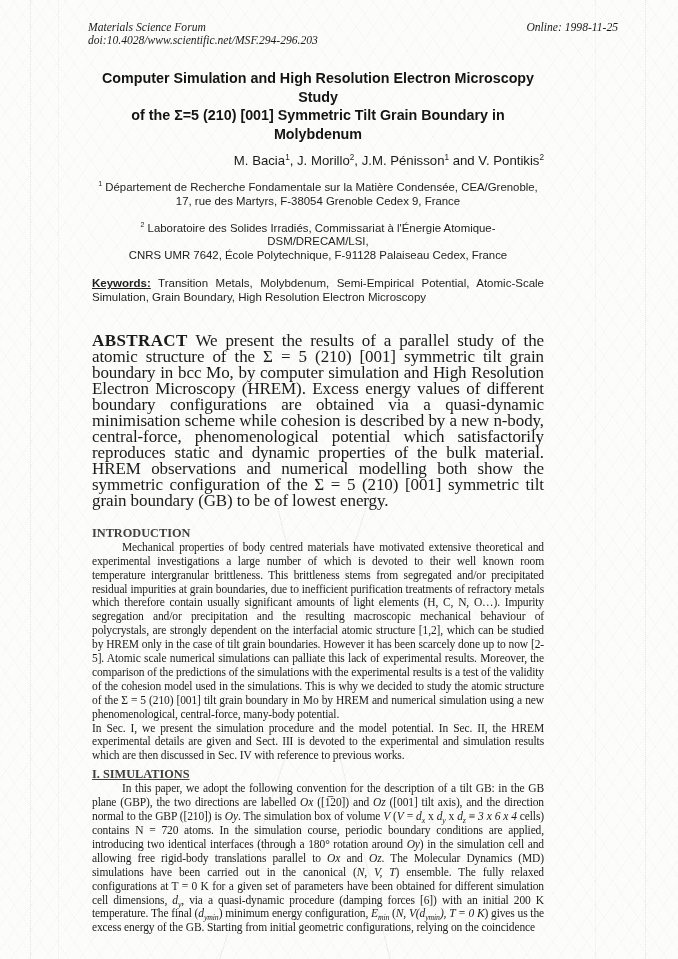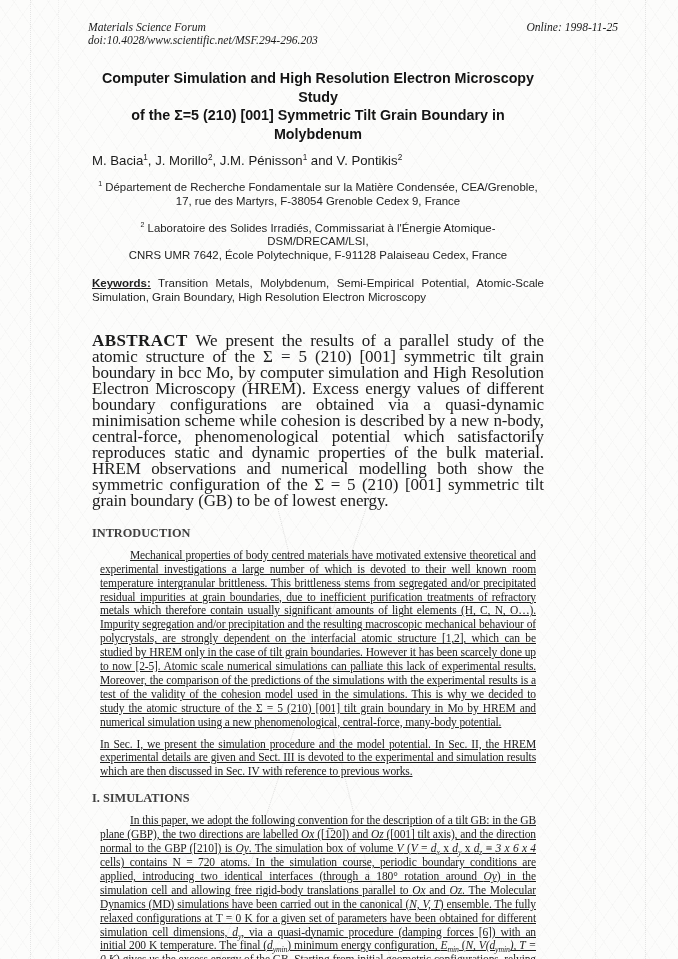--- a/index.html
+++ b/index.html
@@ -30,21 +30,21 @@
 
   .content{position:absolute;left:92px;top:69px;width:452px;}
 
   .title{
     font-family:"Liberation Sans", sans-serif;
     font-weight:bold;font-size:14.3px;line-height:18.5px;
     text-align:center;color:#141414;
   }
   .authors{
     font-family:"Liberation Sans", sans-serif;
-    font-size:13.2px;text-align:left;margin-top:10px;color:#1a1a1a;
+    font-size:13.2px;text-align:right;margin-top:10px;color:#1a1a1a;
   }
   .authors sup, .affil sup{font-size:0.62em;}
   .affil{
     font-family:"Liberation Sans", sans-serif;
     font-size:11.4px;line-height:13.8px;text-align:center;margin-top:9px;color:#222;
   }
   .keywords{
     font-family:"Liberation Sans", sans-serif;
     font-size:11.5px;line-height:14.4px;text-align:justify;margin-top:13px;color:#1e1e1e;
   }
@@ -54,21 +54,21 @@
     font-size:17px;line-height:16px;text-align:justify;
     margin-top:28px;letter-spacing:-0.1px;
   }
   .abstract .ab-label{font-weight:bold;letter-spacing:0.4px;}
 
   .sec-heading{
     font-weight:bold;font-size:12.3px;margin-top:11px;color:#404040;
   }
   .body-p{
     font-size:11.5px;line-height:13.9px;text-align:justify;
-    margin:8px;letter-spacing:-0.12px;text-decoration:underline;
+    margin:0;letter-spacing:-0.12px;
   }
   .indent{text-indent:30px;}
   .it{font-style:italic;}
   sub{font-size:0.68em;line-height:0;}
   sub.it{font-style:italic;}
 </style>
 </head>
 <body>
 
 <div class="scan-texture"></div>
@@ -114,16 +114,16 @@
 
   <p class="abstract">
     <span class="ab-label">ABSTRACT</span>
     <span>We present the results of a parallel study of the atomic structure of the Σ = 5 (210) [001] symmetric tilt grain boundary in bcc Mo, by computer simulation and High Resolution Electron Microscopy (HREM). Excess energy values of different boundary configurations are obtained via a quasi-dynamic minimisation scheme while cohesion is described by a new n-body, central-force, phenomenological potential which satisfactorily reproduces static and dynamic properties of the bulk material. HREM observations and numerical modelling both show the symmetric configuration of the Σ = 5 (210) [001] symmetric tilt grain boundary (GB) to be of lowest energy.</span>
   </p>
 
   <div class="sec-heading" style="margin-top:9px;">INTRODUCTION</div>
   <p class="body-p indent">Mechanical properties of body centred materials have motivated extensive theoretical and experimental investigations a large number of which is devoted to their well known room temperature intergranular brittleness. This brittleness stems from segregated and/or precipitated residual impurities at grain boundaries, due to inefficient purification treatments of refractory metals which therefore contain usually significant amounts of light elements (H, C, N, O…). Impurity segregation and/or precipitation and the resulting macroscopic mechanical behaviour of polycrystals, are strongly dependent on the interfacial atomic structure [1,2], which can be studied by HREM only in the case of tilt grain boundaries. However it has been scarcely done up to now [2-5]. Atomic scale numerical simulations can palliate this lack of experimental results. Moreover, the comparison of the predictions of the simulations with the experimental results is a test of the validity of the cohesion model used in the simulations. This is why we decided to study the atomic structure of the Σ = 5 (210) [001] tilt grain boundary in Mo by HREM and numerical simulation using a new phenomenological, central-force, many-body potential.</p>
   <p class="body-p">In Sec. I, we present the simulation procedure and the model potential. In Sec. II, the HREM experimental details are given and Sect. III is devoted to the experimental and simulation results which are then discussed in Sec. IV with reference to previous works.</p>
 
-  <div class="sec-heading" style="margin-top:12px;">I. SIMULATIONS</div>
+  <div class="sec-heading" style="margin-top:4px;text-decoration:underline;">I. SIMULATIONS</div>
   <p class="body-p indent"><span>In this paper, we adopt the following convention for the description of a tilt GB: in the GB plane (GBP), the two directions are labelled </span><span class="it">Ox</span><span> ([1̅20]) and </span><span class="it">Oz</span><span> ([001] tilt axis), and the direction normal to the GBP ([210]) is </span><span class="it">Oy</span><span>. The simulation box of volume </span><span class="it">V</span><span> (</span><span class="it">V</span><span> = </span><span class="it">d</span><sub class="it">x</sub><span> x </span><span class="it">d</span><sub class="it">y</sub><span> x </span><span class="it">d</span><sub class="it">z</sub><span> ≡ </span><span class="it">3 x 6 x 4</span><span> cells) contains N = 720 atoms. In the simulation course, periodic boundary conditions are applied, introducing two identical interfaces (through a 180° rotation around </span><span class="it">Oy</span><span>) in the simulation cell and allowing free rigid-body translations parallel to </span><span class="it">Ox</span><span> and </span><span class="it">Oz</span><span>. The Molecular Dynamics (MD) simulations have been carried out in the canonical (</span><span class="it">N, V, T</span><span>) ensemble. The fully relaxed configurations at T = 0 K for a given set of parameters have been obtained for different simulation cell dimensions, </span><span class="it">d</span><sub class="it">y</sub><span>, via a quasi-dynamic procedure (damping forces [6]) with an initial 200 K temperature. The final (</span><span class="it">d</span><sub class="it">ymin</sub><span>) minimum energy configuration, </span><span class="it">E</span><sub class="it">min</sub><span> (</span><span class="it">N, V(d</span><sub class="it">ymin</sub><span class="it">), T = 0 K</span><span>) gives us the excess energy of the GB. Starting from initial geometric configurations, relying on the coincidence</span></p>
 
 </div>
 
 </body></html>

